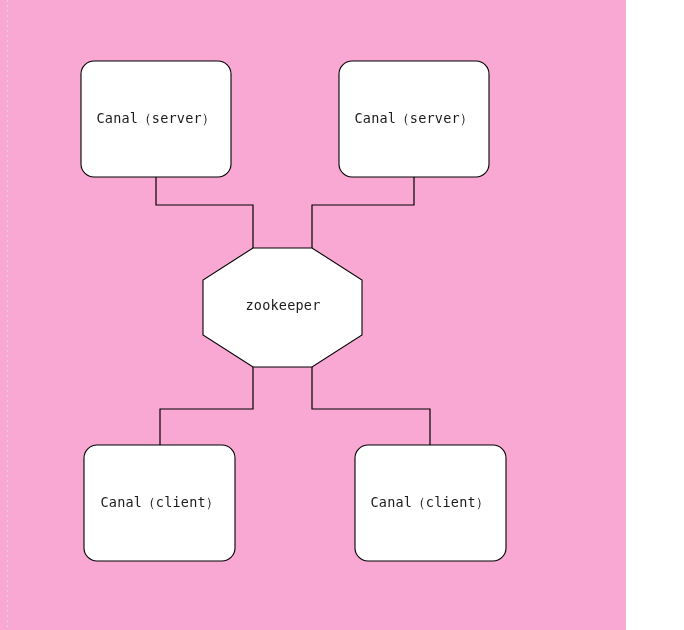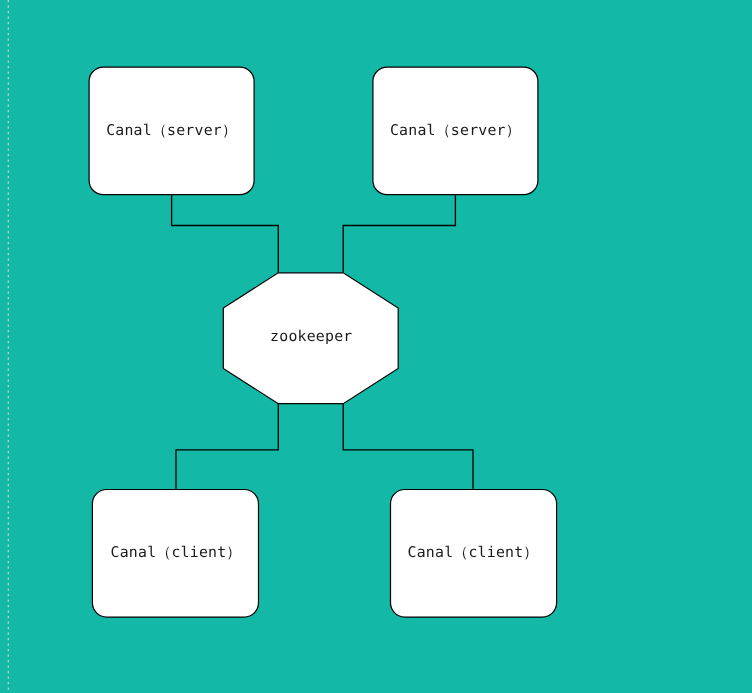--- a/index.html
+++ b/index.html
@@ -6,23 +6,23 @@
   html, body {
     margin: 0;
     padding: 0;
     background: #ffffff;
   }
   body {
     font-family: "DejaVu Sans Mono", "Liberation Mono", monospace;
   }
   #canvas {
     position: relative;
-    width: 684px;
+    width: 626px;
     height: 630px;
-    background: #14b8a6;
+    background: #f9a8d4;
     overflow: hidden;
   }
   #diagram-svg {
     position: absolute;
     left: 0;
     top: 0;
     width: 684px;
     height: 630px;
     display: block;
   }

